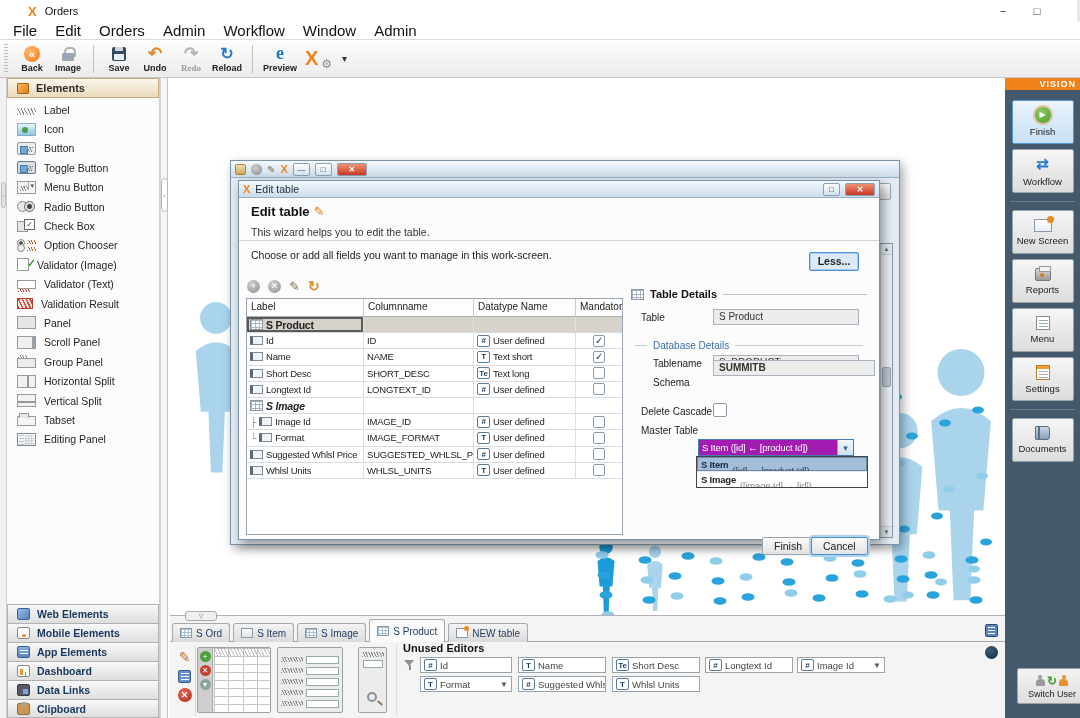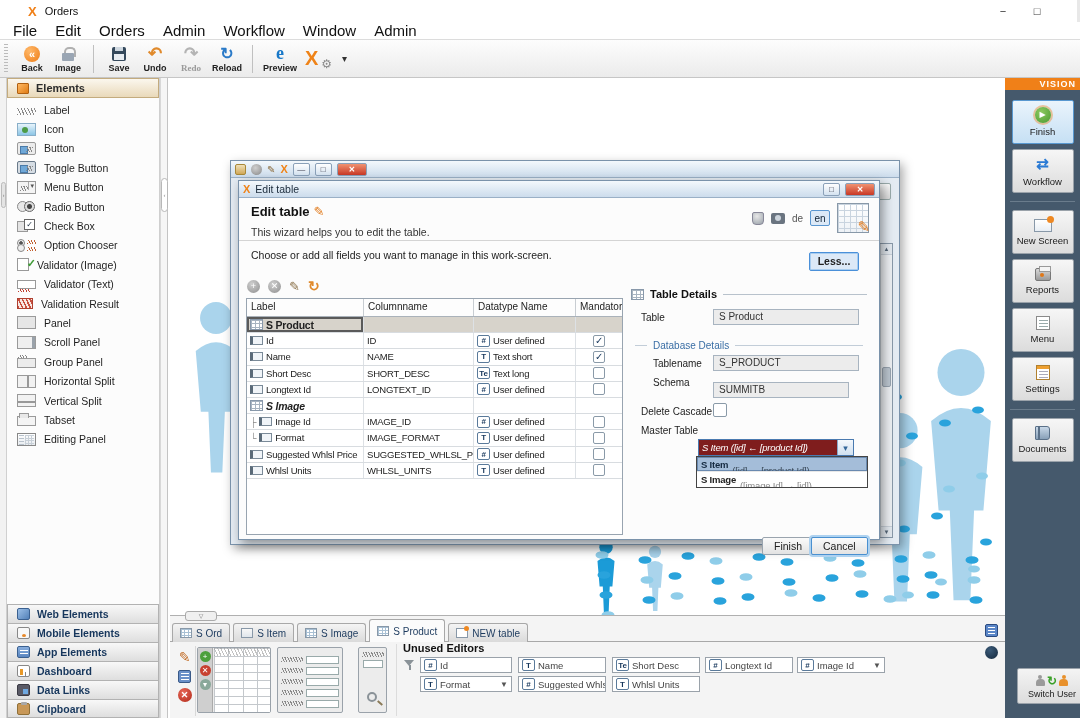--- a/index.html
+++ b/index.html
@@ -189,21 +189,21 @@
 .sec-title{display:flex;align-items:center;gap:6px;font-weight:bold;font-size:11px;color:#111;}
 .sec-title .rule{flex:1;height:1px;background:#b8c2cc;}
 .dp-row{position:absolute;display:flex;align-items:center;}
 .dp-lab{color:#222;}
 .dp-field{position:absolute;height:16px;background:#ececec;border:1px solid #a8b4c0;font-size:10px;color:#333;line-height:14px;padding:0 5px;overflow:hidden;}
 .dbd{position:absolute;display:flex;align-items:center;gap:6px;color:#3a6ea5;font-size:10px;width:228px;}
 .dbd .ln{flex:1;height:1px;background:#c2cdd8;}
 .dbd .ln.sm{flex:0 0 12px;}
 .dc-box{position:absolute;width:14px;height:14px;border:1px solid #8a9aa8;border-radius:2px;background:#fff;}
 #combo{position:absolute;left:459px;top:241px;width:156px;height:17px;border:1px solid #4a7ab0;background:#fff;display:flex;}
-#combo .val{flex:1;background:#7f1d1d;color:#fff;font-size:9.5px;line-height:15px;padding:0 3px;white-space:nowrap;overflow:hidden;letter-spacing:-0.2px;font-style:italic;}
+#combo .val{flex:1;background:#a21caf;color:#fff;font-size:9.5px;line-height:15px;padding:0 3px;white-space:nowrap;overflow:hidden;letter-spacing:-0.2px;}
 #combo .arrow{width:16px;background:linear-gradient(#f4f8fc,#d0e0f0);border-left:1px solid #8aa8c8;color:#369;font-size:9px;display:flex;align-items:center;justify-content:center;}
 #combo-pop{position:absolute;left:457px;top:258px;width:172px;border:1px solid #444;background:#fff;z-index:5;}
 .cp-opt{height:15px;display:flex;align-items:center;gap:4px;padding:0 4px;font-size:9.5px;border-bottom:1px solid #e8e8e8;letter-spacing:-0.2px;white-space:nowrap;overflow:hidden;}
 .cp-opt:last-child{border-bottom:none;}
 .cp-opt .nm{font-weight:bold;color:#222;}
 .cp-opt .dtl{color:#888;margin-top:12px;}
 .cp-opt.sel{background:#a4bdd9;box-shadow:inset 0 0 0 1px #6a8ab0;}
 .cp-opt.sel .nm{color:#152a40;}
 .cp-opt.sel .dtl{color:#3a4a5a;}
 .dlg-btn{position:absolute;height:18px;padding:0 11px;background:linear-gradient(#fafafa,#e2e2e2);border:1px solid #9aa4ae;font-size:10.5px;color:#222;border-radius:2px;line-height:16px;}
@@ -593,27 +593,20 @@
 
     <div id="edit-dlg">
       <div class="dlg-title">
         <span class="xl">X</span>
         <span class="t">Edit table</span>
         <span class="win-btn">□</span>
         <span class="win-btn close">✕</span>
       </div>
       <div id="ed-body">
         <div id="ed-head"><span>Edit table</span><span class="pen">✎</span></div>
-        <div class="ed-topics" style="right:10px;">
-          <span class="ti-bucket"></span>
-          <span class="ti-cam"></span>
-          <span class="lang-de">de</span>
-          <span class="lang-en">en</span>
-          <span class="big-grid"></span>
-        </div>
         <div id="ed-sub">This wizard helps you to edit the table.</div>
         <div id="ed-hr"></div>
         <div id="ed-instr">Choose or add all fields you want to manage in this work-screen.</div>
         <div id="less-btn">Less...</div>
         <div id="ed-tools">
           <span class="cir">+</span>
           <span class="cir">✕</span>
           <span class="g-pen">✎</span>
           <span class="g-ref">↻</span>
         </div>
@@ -776,21 +769,21 @@
               <span>Database Details</span>
               <span class="ln"></span>
           </div>
           <div class="dp-row" style="left:26px;top:70px;">
               <span class="dp-lab">Tablename</span>
             </div>
           <div class="dp-field" style="left:86px;top:67px;width:146px;">S_PRODUCT</div>
           <div class="dp-row" style="left:26px;top:89px;">
               <span class="dp-lab">Schema</span>
             </div>
-          <div class="dp-field" style="left:86px;top:94px;width:136px;">SUMMITB</div>
+          <div class="dp-field" style="left:86px;top:72px;width:162px;font-weight:bold;">SUMMITB</div>
           <div class="dp-row" style="left:14px;top:118px;">
               <span class="dp-lab">Delete Cascade</span>
             </div>
           <div class="dc-box" style="left:86px;top:115px;"></div>
           <div class="dp-row" style="left:14px;top:137px;">
               <span class="dp-lab">Master Table</span>
             </div>
         </div>
 
         <div id="combo">

